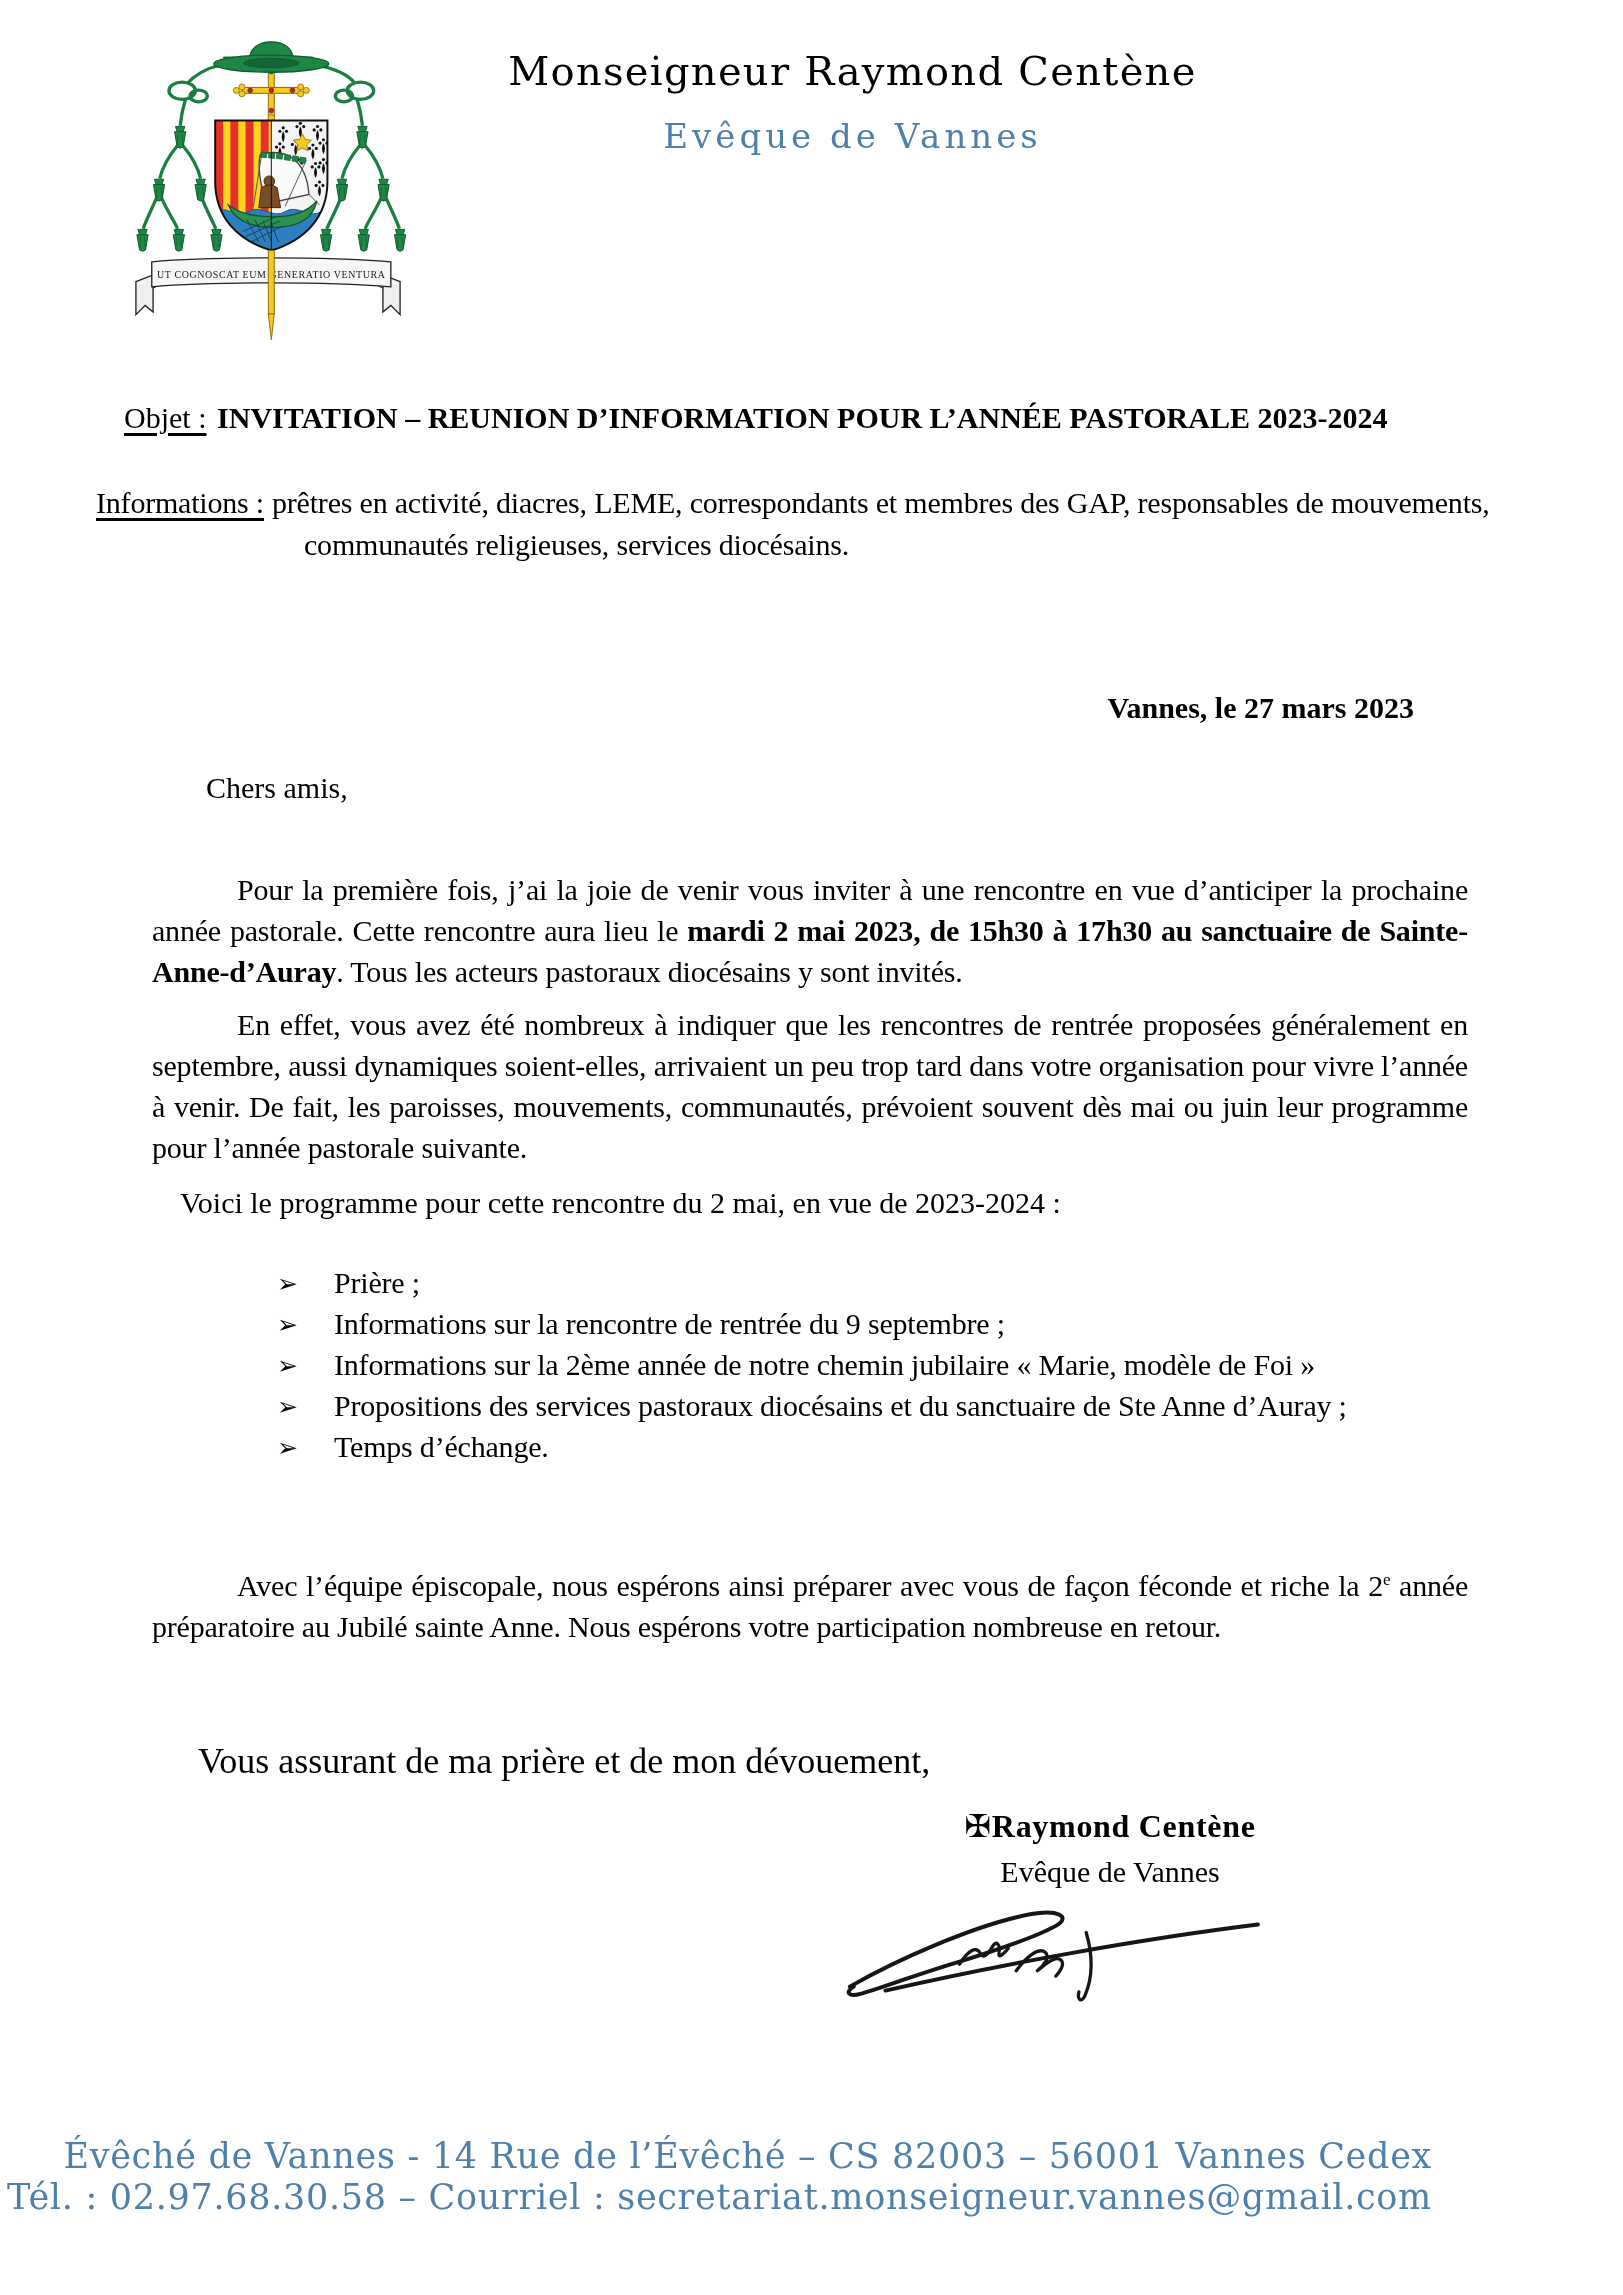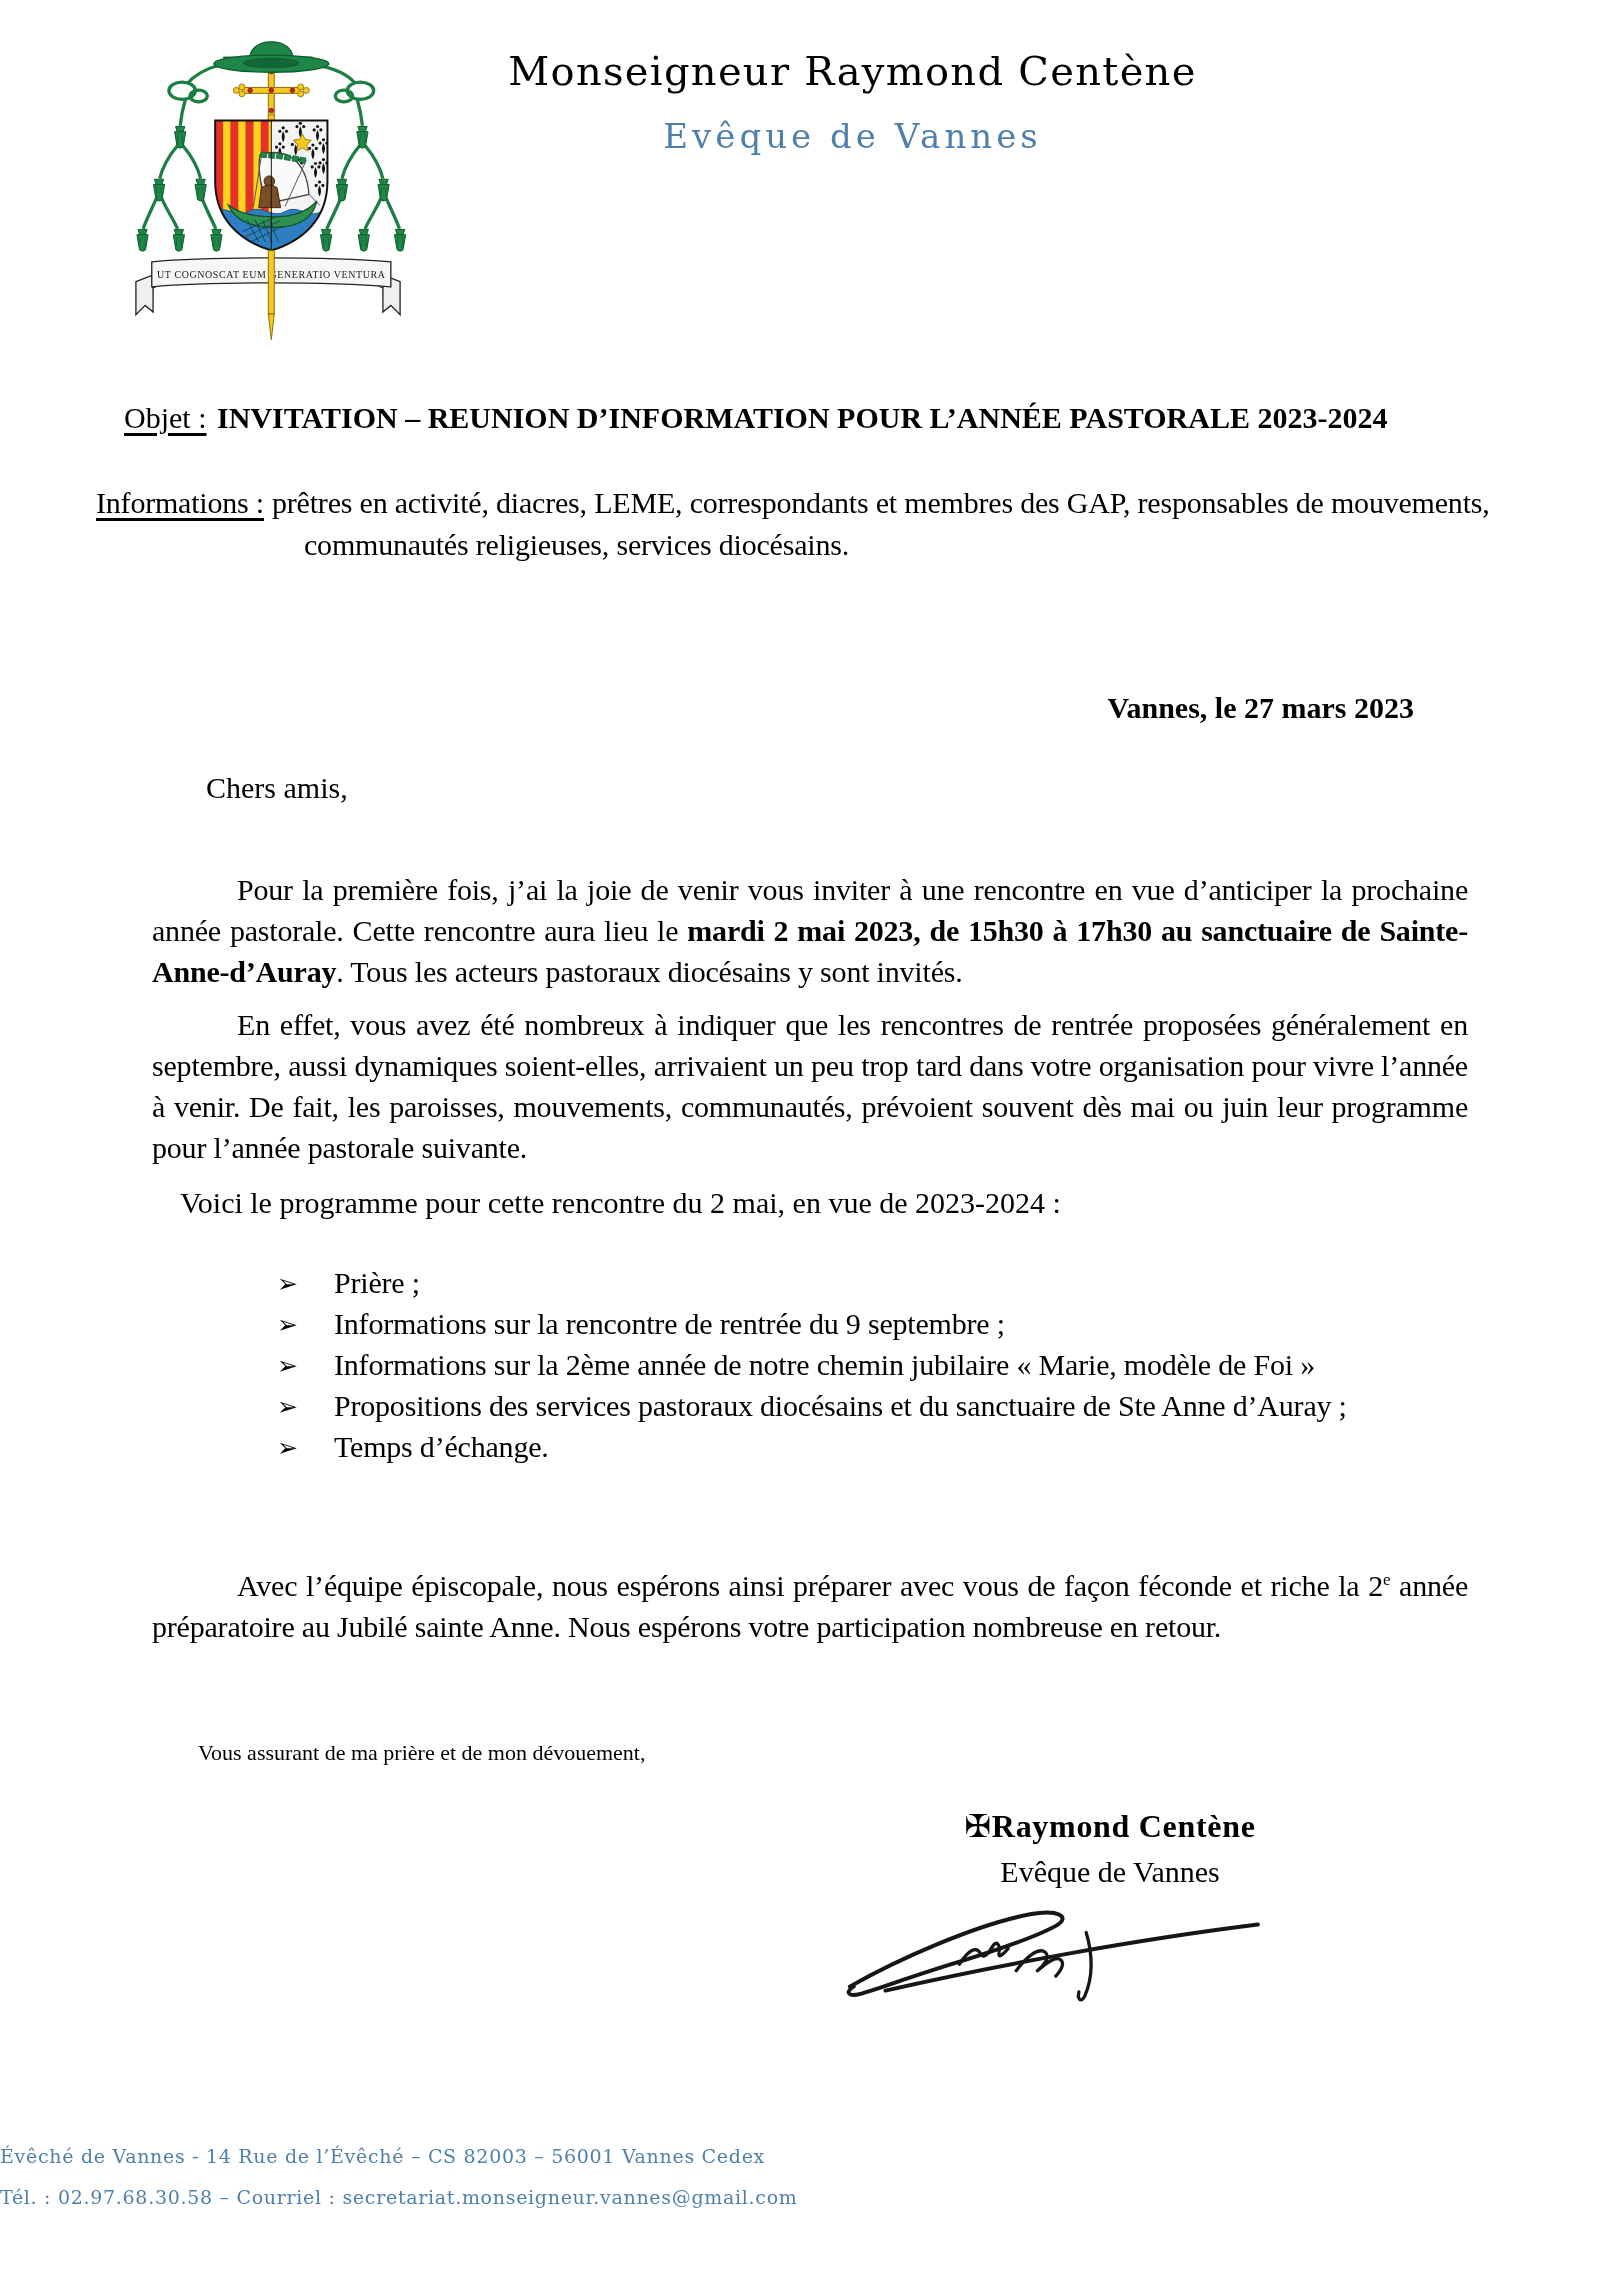--- a/index.html
+++ b/index.html
@@ -46,33 +46,33 @@
   .prog-item{
     position:relative;font-size:30px;line-height:41px;letter-spacing:-0.2px;
     text-align:justify;list-style:none;
   }
   .prog-item .bullet{
     position:absolute;left:-57px;top:1.3px;
     font-family:"DejaVu Sans",sans-serif;font-size:25px;letter-spacing:0;
   }
   .para3block{position:absolute;left:140px;top:1553px;width:1340px;text-align:justify;}
   .para3block sup{font-size:17px;line-height:0;}
-  .closing{position:absolute;left:198px;top:1740px;font-size:22px;}
+  .closing{position:absolute;left:198px;top:1740px;font-size:36px;}
   
   .sig-name{
     position:absolute;left:872px;top:1807px;width:476px;text-align:center;
     font-size:32px;font-weight:bold;letter-spacing:0.7px;
     font-family:"Liberation Serif","DejaVu Sans",serif;
   }
   .sig-title{position:absolute;left:872px;top:1855px;width:476px;text-align:center;font-size:30px;}
   .sig-scribble{position:absolute;left:830px;top:1886px;width:449px;height:126px;}
   
   .footer{
-    position:absolute;left:0;top:2136px;width:1432px;text-align:left;
-    color:#4f80ab;font-size:19px;line-height:41px;letter-spacing:0.7px;
+    position:absolute;left:0;top:2136px;width:1432px;text-align:right;
+    color:#4f80ab;font-size:35px;line-height:41px;letter-spacing:0.7px;
     font-family:"DejaVu Serif",serif;
   }
 </style>
 </head>
 <body>
 
 <div class="page">
 
   <svg class="coa" viewBox="0 0 420 480" xmlns="http://www.w3.org/2000/svg">
     <defs>

